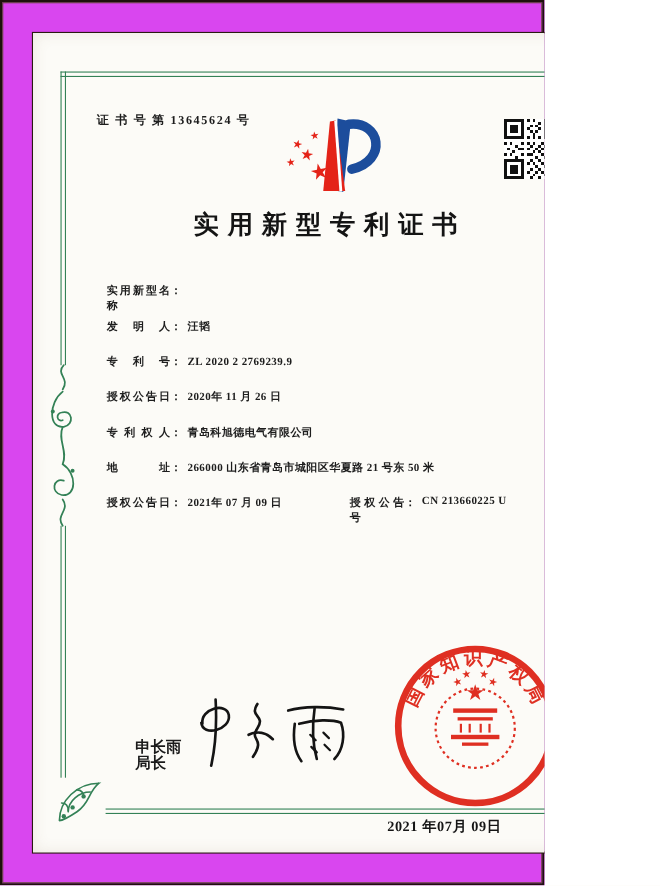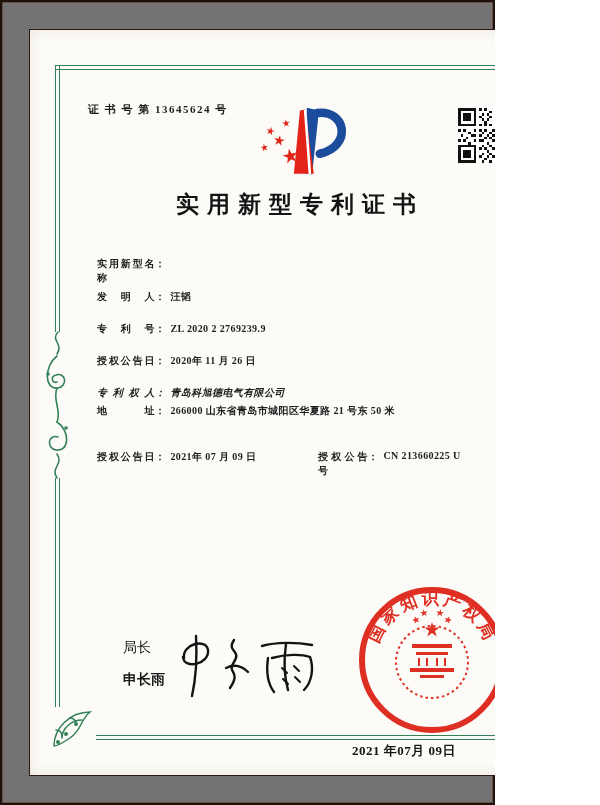--- a/index.html
+++ b/index.html
@@ -2,21 +2,21 @@
 <html><head>
 <meta charset="utf-8">
 <style>
   :root{
     --green:#338156;
     --seal-red:#dd2012;
     --ink:#1d1d1d;
   }
   html,body{margin:0;padding:0;}
   body{width:600px;height:805px;font-family:"Liberation Serif","DejaVu Serif",serif;}
-  .page{position:relative;width:495px;height:805px;background:#737373;overflow:hidden;}
+  .page{position:relative;width:495px;height:805px;background:#d946ef;overflow:hidden;}
   
   .frame-hi{position:absolute;inset:2px;border:1px solid #6a4c40;pointer-events:none;}
   .frame-dark{position:absolute;inset:0;border:2px solid #1d110c;pointer-events:none;}
   .paper{position:absolute;left:30px;top:30px;width:540px;height:745px;background:#fcfbf7;box-shadow:0 0 0 1px #2a1a12, inset 0 0 14px rgba(120,90,60,.12);}
   
   .gline{position:absolute;border:0 solid var(--green);}
   .g-top{left:55px;top:65px;width:487px;height:3px;border-top-width:1px;border-bottom-width:1px;}
   .g-left-1{left:55px;top:65px;width:3px;height:267px;border-left-width:1px;border-right-width:1px;}
   .g-left-2{left:55px;top:478px;width:3px;height:229px;border-left-width:1px;border-right-width:1px;}
   .g-right-1{left:539px;top:65px;width:3px;height:267px;border-left-width:1px;border-right-width:1px;}
@@ -29,26 +29,26 @@
   .logo{position:absolute;left:254px;top:95px;width:104px;height:88px;}
   .qr{position:absolute;left:458px;top:108px;width:55px;height:55px;}
   .title{position:absolute;left:0;top:189px;width:600px;text-align:center;font-size:23px;font-weight:700;letter-spacing:8px;color:#141414;}
   
   .frow{position:absolute;left:97px;width:420px;font-size:10px;color:var(--ink);font-weight:600;display:flex;align-items:baseline;letter-spacing:.4px;}
   .flabel{display:inline-block;width:58px;text-align:justify;text-align-last:justify;flex:none;}
   .fcolon{flex:none;}
   .fvalue{margin-left:5px;white-space:nowrap;}
   .fgroup2{position:absolute;left:221px;top:0;display:flex;align-items:flex-start;}
   .r1{top:257px;} .r2{top:290px;} .r3{top:322px;} .r4{top:354px;}
-  .r5{top:386px;font-style:italic;} .r6{top:404px;} .r7{top:450px;}
+  .r5{top:386px;} .r6{top:418px;} .r7{top:450px;}
   
   .legal{position:absolute;left:95px;top:477px;width:412px;font-size:10px;line-height:1.62;color:#262626;text-align:justify;font-style:italic;font-weight:600;}
   .legal p{margin:0;text-indent:2em;}
   
-  .signer-title{position:absolute;left:123px;top:639px;font-size:14px;color:#1a1a1a;font-weight:400;font-family:"Liberation Sans","DejaVu Sans",sans-serif;}
+  .signer-title{position:absolute;left:123px;top:685px;font-size:14px;color:#1a1a1a;font-weight:700;font-family:"Liberation Sans","DejaVu Sans",sans-serif;}
   .signer-name{position:absolute;left:123px;top:671px;font-size:14px;color:#1a1a1a;font-weight:600;font-family:"Liberation Sans","DejaVu Sans",sans-serif;}
   .signature{position:absolute;left:170px;top:630px;width:160px;height:70px;}
   .seal{position:absolute;left:354px;top:582px;width:156px;height:156px;opacity:.93;}
   .seal-date{position:absolute;left:352px;top:695px;font-size:13px;color:#151515;letter-spacing:.5px;z-index:5;font-weight:600;margin-top:47px;}
 </style>
 </head>
 <body>
 
 <div class="page">
   <div class="frame-hi"></div>

